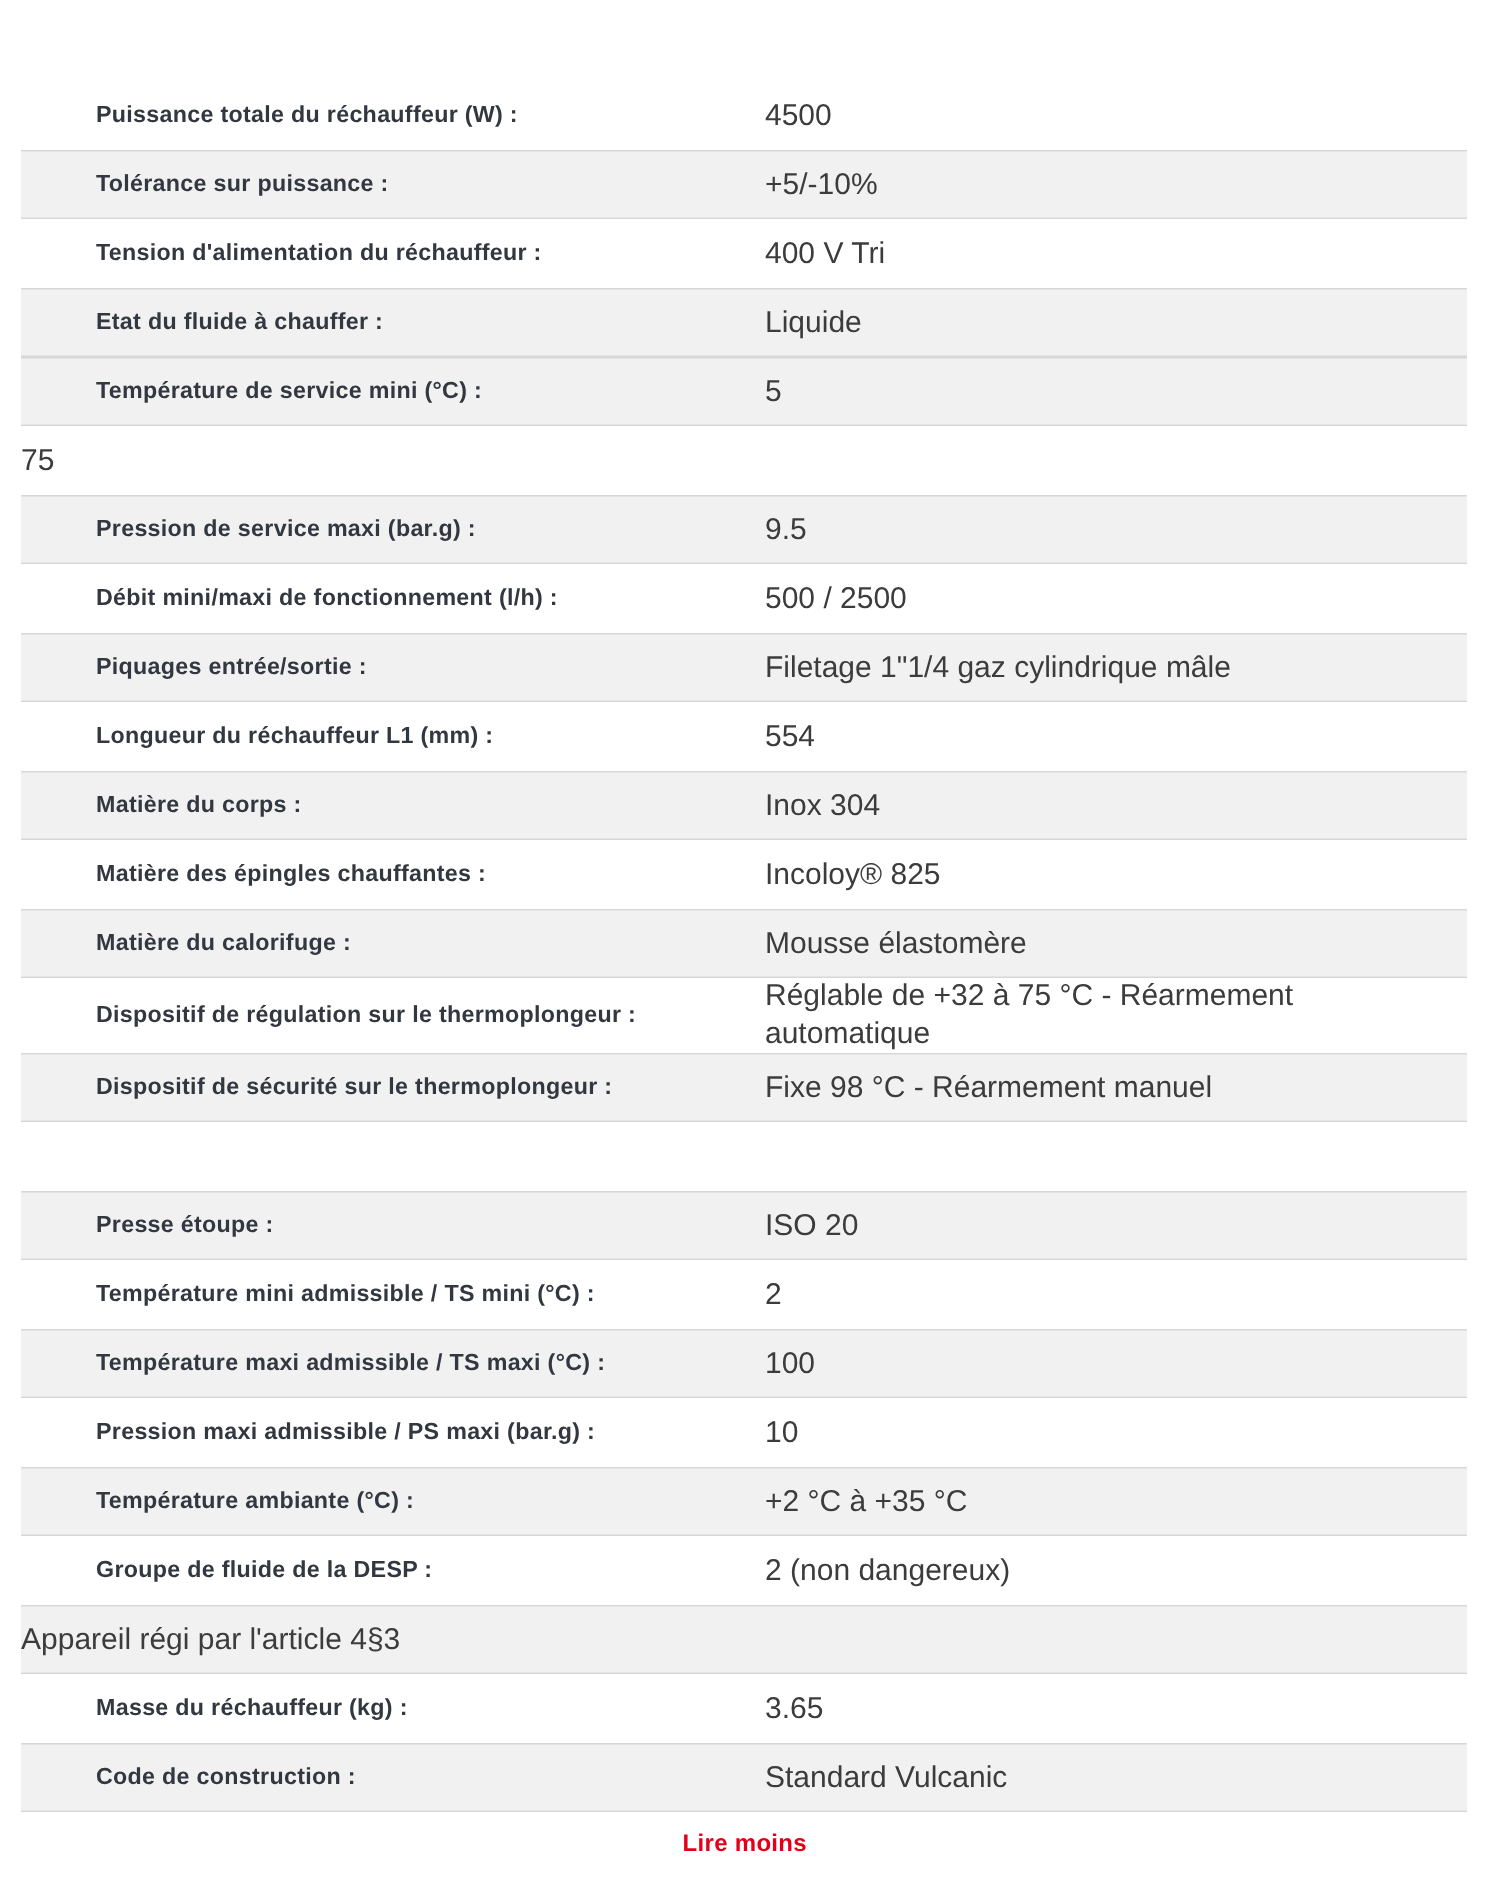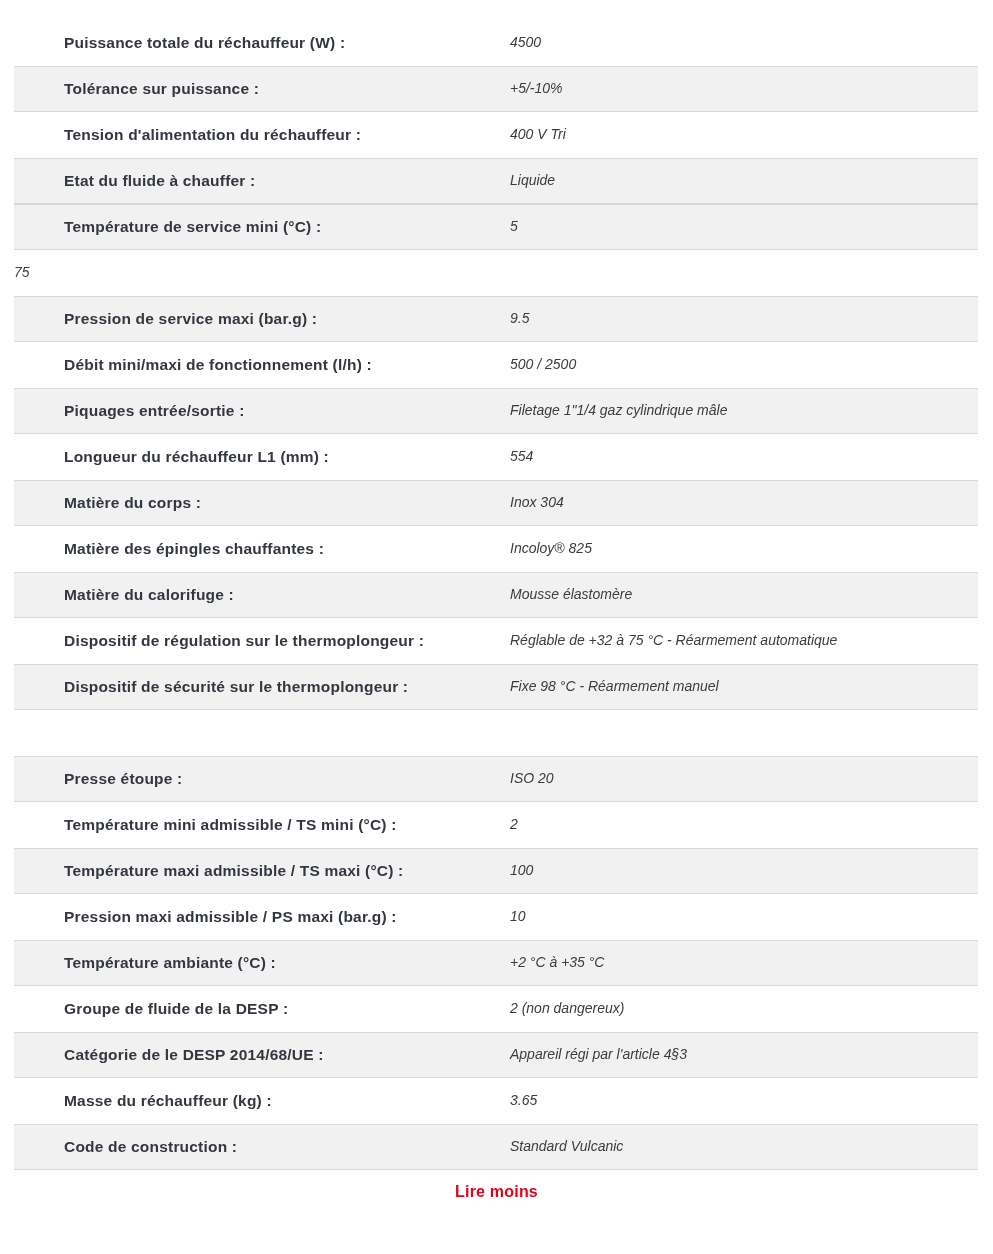--- a/index.html
+++ b/index.html
@@ -14,23 +14,24 @@
     padding:0;
     background:#ffffff;
   }
   body{
     width:993px;
     min-height:1254px;
     font-family:"Liberation Sans", sans-serif;
     -webkit-font-smoothing:antialiased;
   }
   .spec-table{
-    padding-top:20px;
+    padding-top:31px;
     margin-left:14px;
     margin-right:15px; 
+    margin-top:23px;
   }
   .row{
     display:flex;
     align-items:center;
     min-height:46px;
     box-sizing:border-box;
     background:#ffffff;
   }
   .row.alt{
     background:var(--alt-row-bg);
@@ -48,25 +49,24 @@
     padding-right:10px;
     font-size:15.5px;
     font-weight:bold;
     letter-spacing:0.2px;
     color:var(--label-text);
     line-height:1.25;
   }
   .cell.value{
     flex:1 1 auto;
     padding-right:10px;
-    font-size:14px;
+    font-size:20px;
     font-weight:400;
     color:var(--value-text);
     line-height:1.25;
-    font-style:italic;
   }
   .footer{
     text-align:center;
     margin-top:13px;
     padding-bottom:8px;
   }
   .read-less{
     display:inline-block;
     color:var(--accent-red);
     font-size:16px;
@@ -182,21 +182,20 @@
     <div class="cell label">Température ambiante (°C) :</div>
     <div class="cell value">+2 °C à +35 °C</div>
   </div>
 
   <div class="row">
     <div class="cell label">Groupe de fluide de la DESP :</div>
     <div class="cell value">2 (non dangereux)</div>
   </div>
 
   <div class="row alt">
-    <div class="cell label">Catégorie de le DESP 2014/68/UE :</div>
     <div class="cell value">Appareil régi par l'article 4§3</div>
   </div>
 
   <div class="row">
     <div class="cell label">Masse du réchauffeur (kg) :</div>
     <div class="cell value">3.65</div>
   </div>
 
   <div class="row alt">
     <div class="cell label">Code de construction :</div>

